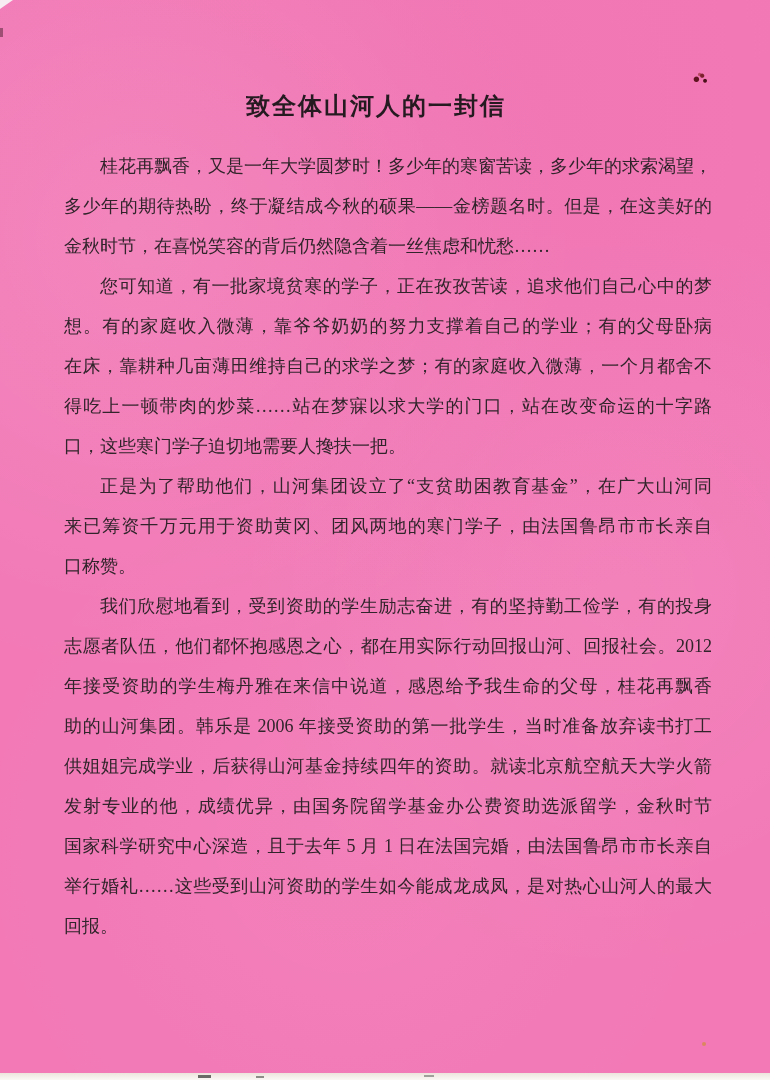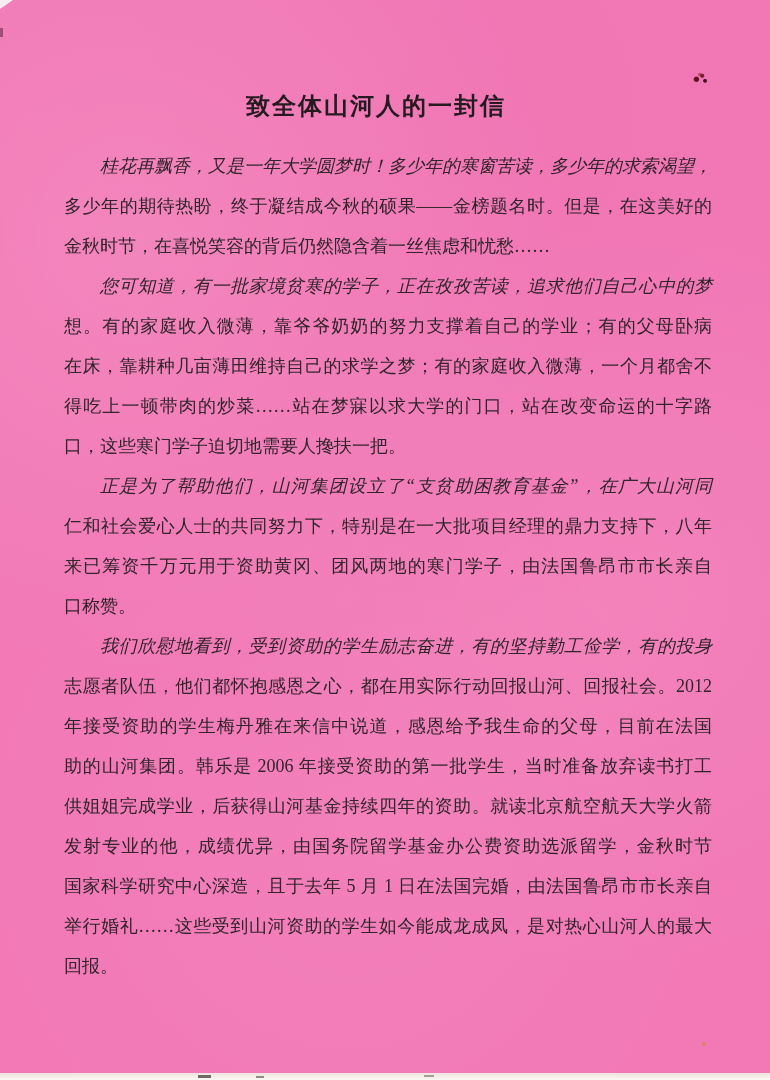--- a/index.html
+++ b/index.html
@@ -36,21 +36,21 @@
     width: 648px;
     font-size: 18px;
     line-height: 40px;
     color: #31242b;
   }
   .line {
     text-align: justify;
     text-align-last: justify;
     text-justify: inter-ideograph;
   }
-  .line.first { text-indent: 2em; font-style: italic; }
+  .line.first { text-indent: 2em; }
   .line.last { text-align-last: left; }
   .ink-smudge {
     position: absolute;
     left: 691px;
     top: 70px;
     width: 18px;
     height: 15px;
     background:
       radial-gradient(circle at 30% 62%, #5e131f 0 2.2px, transparent 3.2px),
       radial-gradient(circle at 62% 38%, #7d202e 0 1.6px, transparent 2.6px),
@@ -95,29 +95,28 @@
     <div class="paragraph">
       <div class="line first">您可知道，有一批家境贫寒的学子，正在孜孜苦读，追求他们自己心中的梦</div>
       <div class="line">想。有的家庭收入微薄，靠爷爷奶奶的努力支撑着自己的学业；有的父母卧病</div>
       <div class="line">在床，靠耕种几亩薄田维持自己的求学之梦；有的家庭收入微薄，一个月都舍不</div>
       <div class="line">得吃上一顿带肉的炒菜……站在梦寐以求大学的门口，站在改变命运的十字路</div>
       <div class="line last">口，这些寒门学子迫切地需要人搀扶一把。</div>
     </div>
 
     <div class="paragraph">
       <div class="line first">正是为了帮助他们，山河集团设立了“支贫助困教育基金”，在广大山河同</div>
-      <div class="line">仁和社会爱心人士的共同努力下，特别是在一大批项目经理的鼎力支持下，八年</div>
       <div class="line">来已筹资千万元用于资助黄冈、团风两地的寒门学子，由法国鲁昂市市长亲自</div>
       <div class="line last">口称赞。</div>
     </div>
 
     <div class="paragraph">
       <div class="line first">我们欣慰地看到，受到资助的学生励志奋进，有的坚持勤工俭学，有的投身</div>
       <div class="line">志愿者队伍，他们都怀抱感恩之心，都在用实际行动回报山河、回报社会。2012</div>
-      <div class="line">年接受资助的学生梅丹雅在来信中说道，感恩给予我生命的父母，目前在法国</div>
+      <div class="line">年接受资助的学生梅丹雅在来信中说道，感恩给予我生命的父母，桂花再飘香</div>
       <div class="line">助的山河集团。韩乐是 2006 年接受资助的第一批学生，当时准备放弃读书打工</div>
       <div class="line">供姐姐完成学业，后获得山河基金持续四年的资助。就读北京航空航天大学火箭</div>
       <div class="line">发射专业的他，成绩优异，由国务院留学基金办公费资助选派留学，金秋时节</div>
       <div class="line">国家科学研究中心深造，且于去年 5 月 1 日在法国完婚，由法国鲁昂市市长亲自</div>
       <div class="line">举行婚礼……这些受到山河资助的学生如今能成龙成凤，是对热心山河人的最大</div>
       <div class="line last">回报。</div>
     </div>
 
   </div>
 

